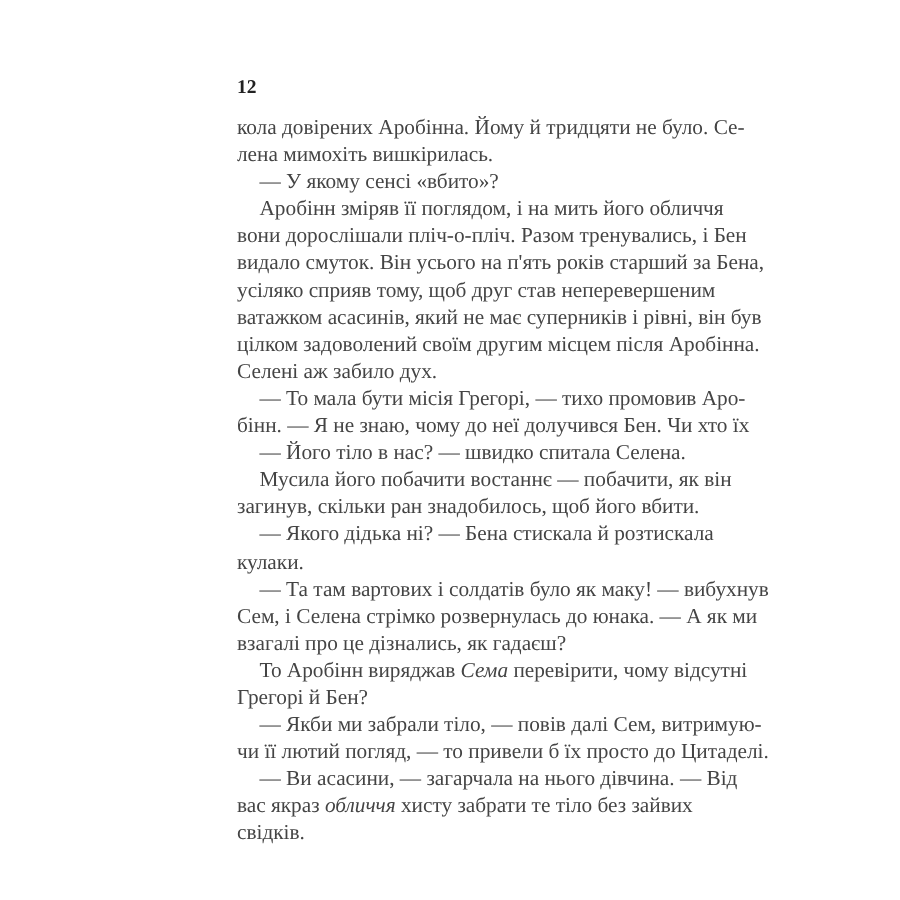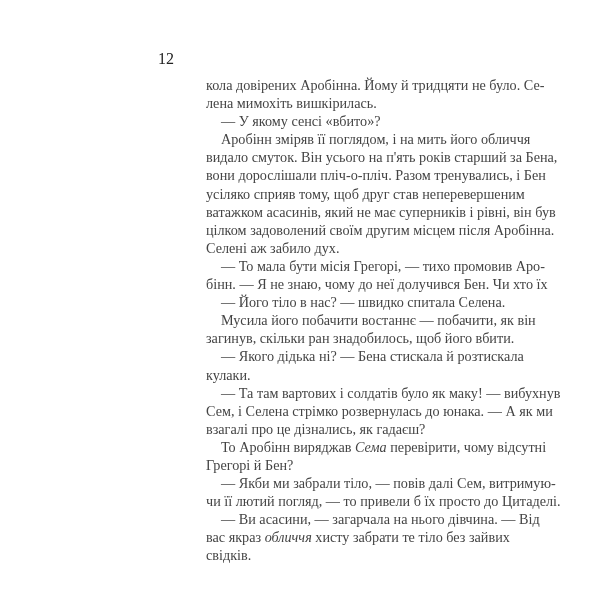--- a/index.html
+++ b/index.html
@@ -2,42 +2,42 @@
 <html><head>
 <meta charset="utf-8">
 <style>
   html, body { margin: 0; padding: 0; }
   body {
     width: 600px; height: 600px; background: #ffffff; position: relative; overflow: hidden;
     font-family: "Liberation Serif", "DejaVu Serif", serif; color: #3a3a3a;
   }
   .page-number {
     position: absolute; left: 158px; top: 50px;
-    font-size: 16px; font-weight: normal; color: #222;
+    font-size: 13px; font-weight: bold; color: #222;
   }
   .text-block {
     position: absolute; left: 158px; top: 76px; width: 290px;
-    font-size: 14.2px; line-height: 18.1px; color: #444; margin-left: 48px;
+    font-size: 14.2px; line-height: 18.1px; color: #444;
   }
   .line { display: block; white-space: nowrap; text-align: justify; text-align-last: justify; height: 18.1px; }
   .line.last { text-align-last: left; }
   .line.indent { padding-left: 15px; }
   em { }
 </style>
 </head>
 <body>
 
 <div class="page-number">12</div>
 <div class="text-block" id="text-block">
     <span class="line">кола довірених Аробінна. Йому й тридцяти не було. Се-</span>
     <span class="line last">лена мимохіть вишкірилась.</span>
     <span class="line indent last">— У якому сенсі «вбито»?</span>
     <span class="line indent">Аробінн зміряв її поглядом, і на мить його обличчя</span>
+    <span class="line">вони дорослішали пліч-о-пліч. Разом тренувались, і Бен</span>
     <span class="line">видало смуток. Він усього на п'ять років старший за Бена,</span>
-    <span class="line">вони дорослішали пліч-о-пліч. Разом тренувались, і Бен</span>
     <span class="line">усіляко сприяв тому, щоб друг став неперевершеним</span>
     <span class="line">ватажком асасинів, який не має суперників і рівні, він був</span>
     <span class="line">цілком задоволений своїм другим місцем після Аробінна.</span>
     <span class="line last">Селені аж забило дух.</span>
     <span class="line indent">— То мала бути місія Грегорі, — тихо промовив Аро-</span>
     <span class="line">бінн. — Я не знаю, чому до неї долучився Бен. Чи хто їх</span>
     <span class="line indent last">— Його тіло в нас? — швидко спитала Селена.</span>
     <span class="line indent">Мусила його побачити востаннє — побачити, як він</span>
     <span class="line last">загинув, скільки ран знадобилось, щоб його вбити.</span>
     <span class="line indent">— Якого дідька ні? — Бена стискала й розтискала</span>

